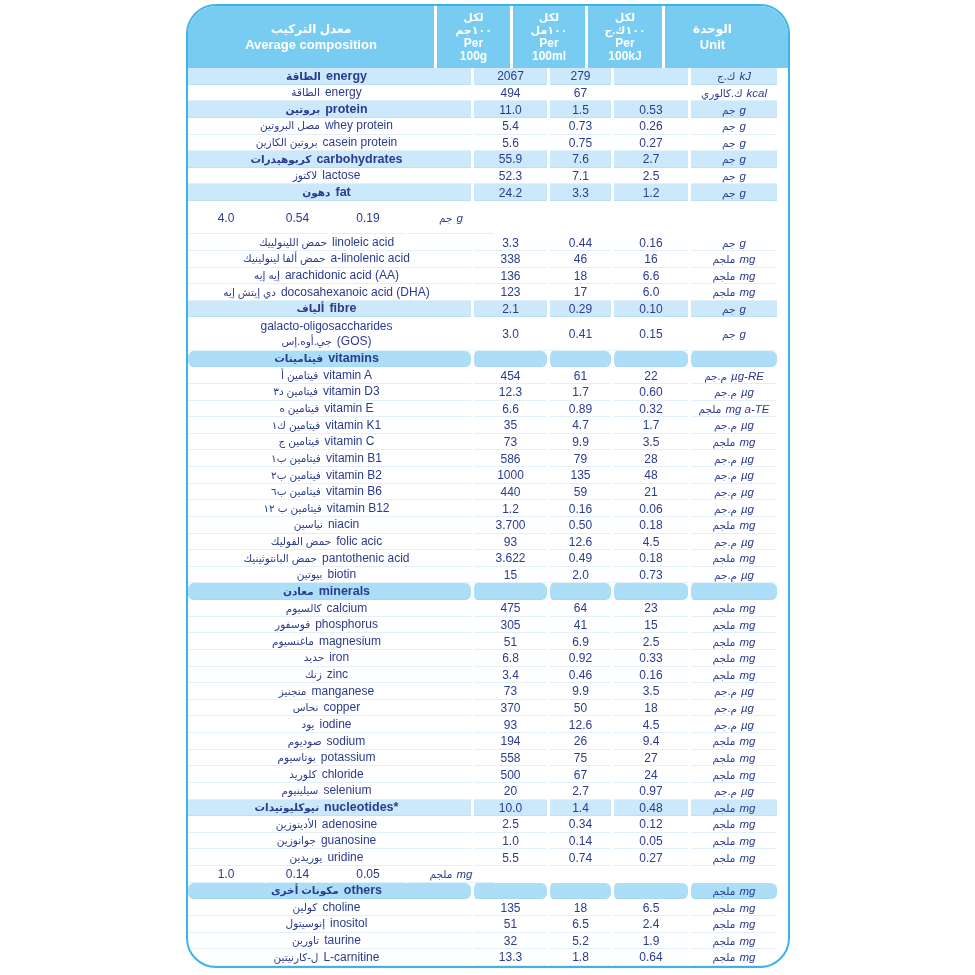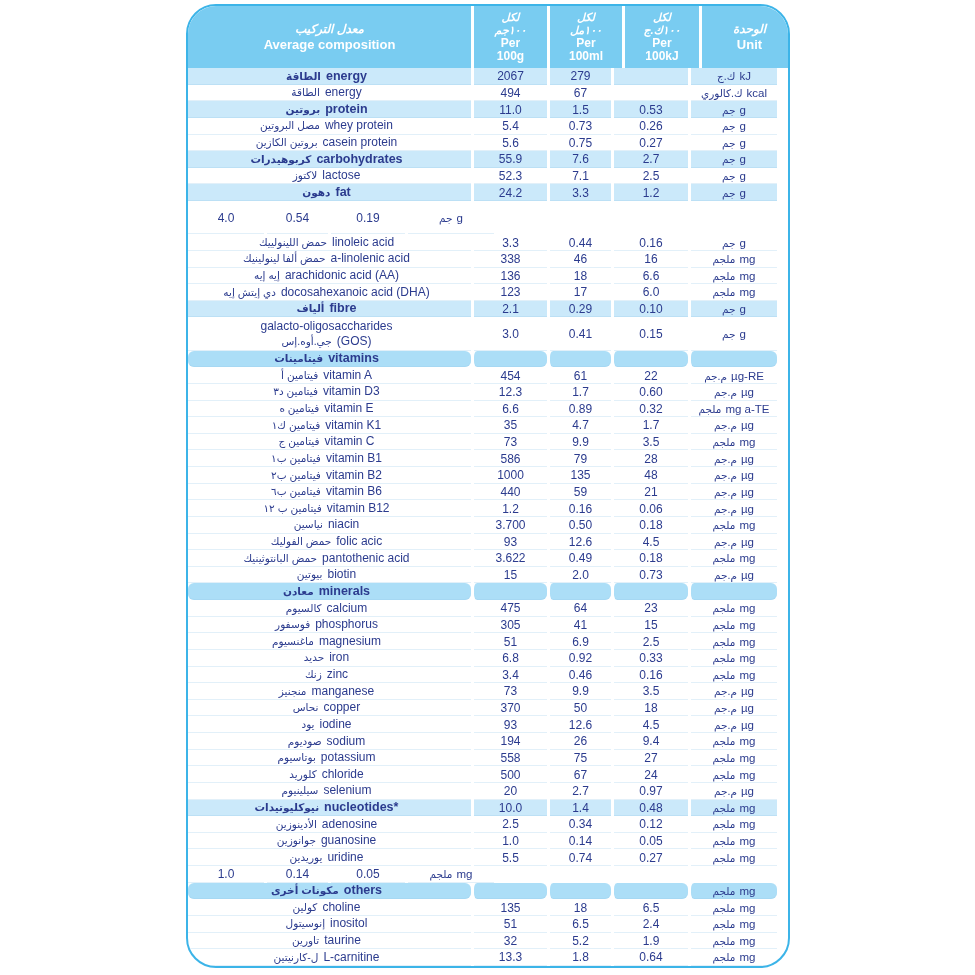--- a/index.html
+++ b/index.html
@@ -11,26 +11,26 @@
   .sheet{position:relative;width:975px;height:975px;background:#fff;overflow:hidden;}
   .nutri-table{
     position:absolute;left:186px;top:4px;width:604px;height:964px;
     box-sizing:border-box;border:2px solid #3cb4e8;border-radius:30px;
     background:#fff;overflow:hidden;display:flex;flex-direction:column;
   }
   
   .thead{display:flex;height:62px;background:#79ccf1;color:#fff;flex-shrink:0;}
   .thead .hcell{display:flex;flex-direction:column;justify-content:center;align-items:center;box-sizing:border-box;}
   .thead .hcell + .hcell{border-left:3px solid #ffffff;}
-  .h-name{width:283px;}
+  .h-name{width:246px;}
   .h-g{width:76px;}
   .h-ml{width:75px;}
   .h-kj{width:77px;}
   .h-unit{width:68px;padding-left:30px;}
-  .hline-ar{font-size:11px;font-weight:bold;line-height:13px;direction:rtl;font-style:italic;}
+  .hline-ar{font-size:11px;font-weight:bold;line-height:13px;direction:rtl;}
   .hline-en{font-size:12px;font-weight:bold;line-height:13px;}
   .h-name .hline-ar{font-size:12px;line-height:15px;}
   .h-name .hline-en{font-size:13px;line-height:15px;}
   .h-unit .hline-ar{font-size:12px;line-height:15px;}
   .h-unit .hline-en{font-size:13px;line-height:15px;}
   
   .tbody{flex:1;display:flex;flex-direction:column;}
   .row{display:flex;height:16.63px;box-sizing:border-box;flex-shrink:0;}
   .row.tall{height:33.26px;}
   .row .cell{box-sizing:border-box;display:flex;align-items:center;justify-content:center;
@@ -41,21 +41,21 @@
   .c-ml{width:64px;}
   .c-kj{width:77px;}
   .c-unit{width:89px;gap:4px;}
   .row.bold .cell{background:#cbe9fa;}
   .row.section .cell{background:#acdef7;border-radius:6px;}
   .nline{display:flex;justify-content:flex-end;align-items:flex-end;gap:5px;padding-right:6px;line-height:15.5px;white-space:nowrap;}
   .ar{font-size:10.5px;direction:rtl;unicode-bidi:isolate;}
   .en{font-size:12px;}
   .val{font-size:12px;}
   .u-ar{font-size:10.5px;direction:rtl;unicode-bidi:isolate;}
-  .u-en{font-size:11.5px;white-space:nowrap;}
+  .u-en{font-size:11.5px;white-space:nowrap;font-style:italic;}
   .row.bold .en,.row.section .en{font-weight:bold;font-size:12.5px;}
   .row.bold .ar,.row.section .ar{font-weight:bold;}
 </style>
 </head>
 <body>
 
 <div class="sheet">
   <div class="nutri-table">
 
     <div class="thead">

